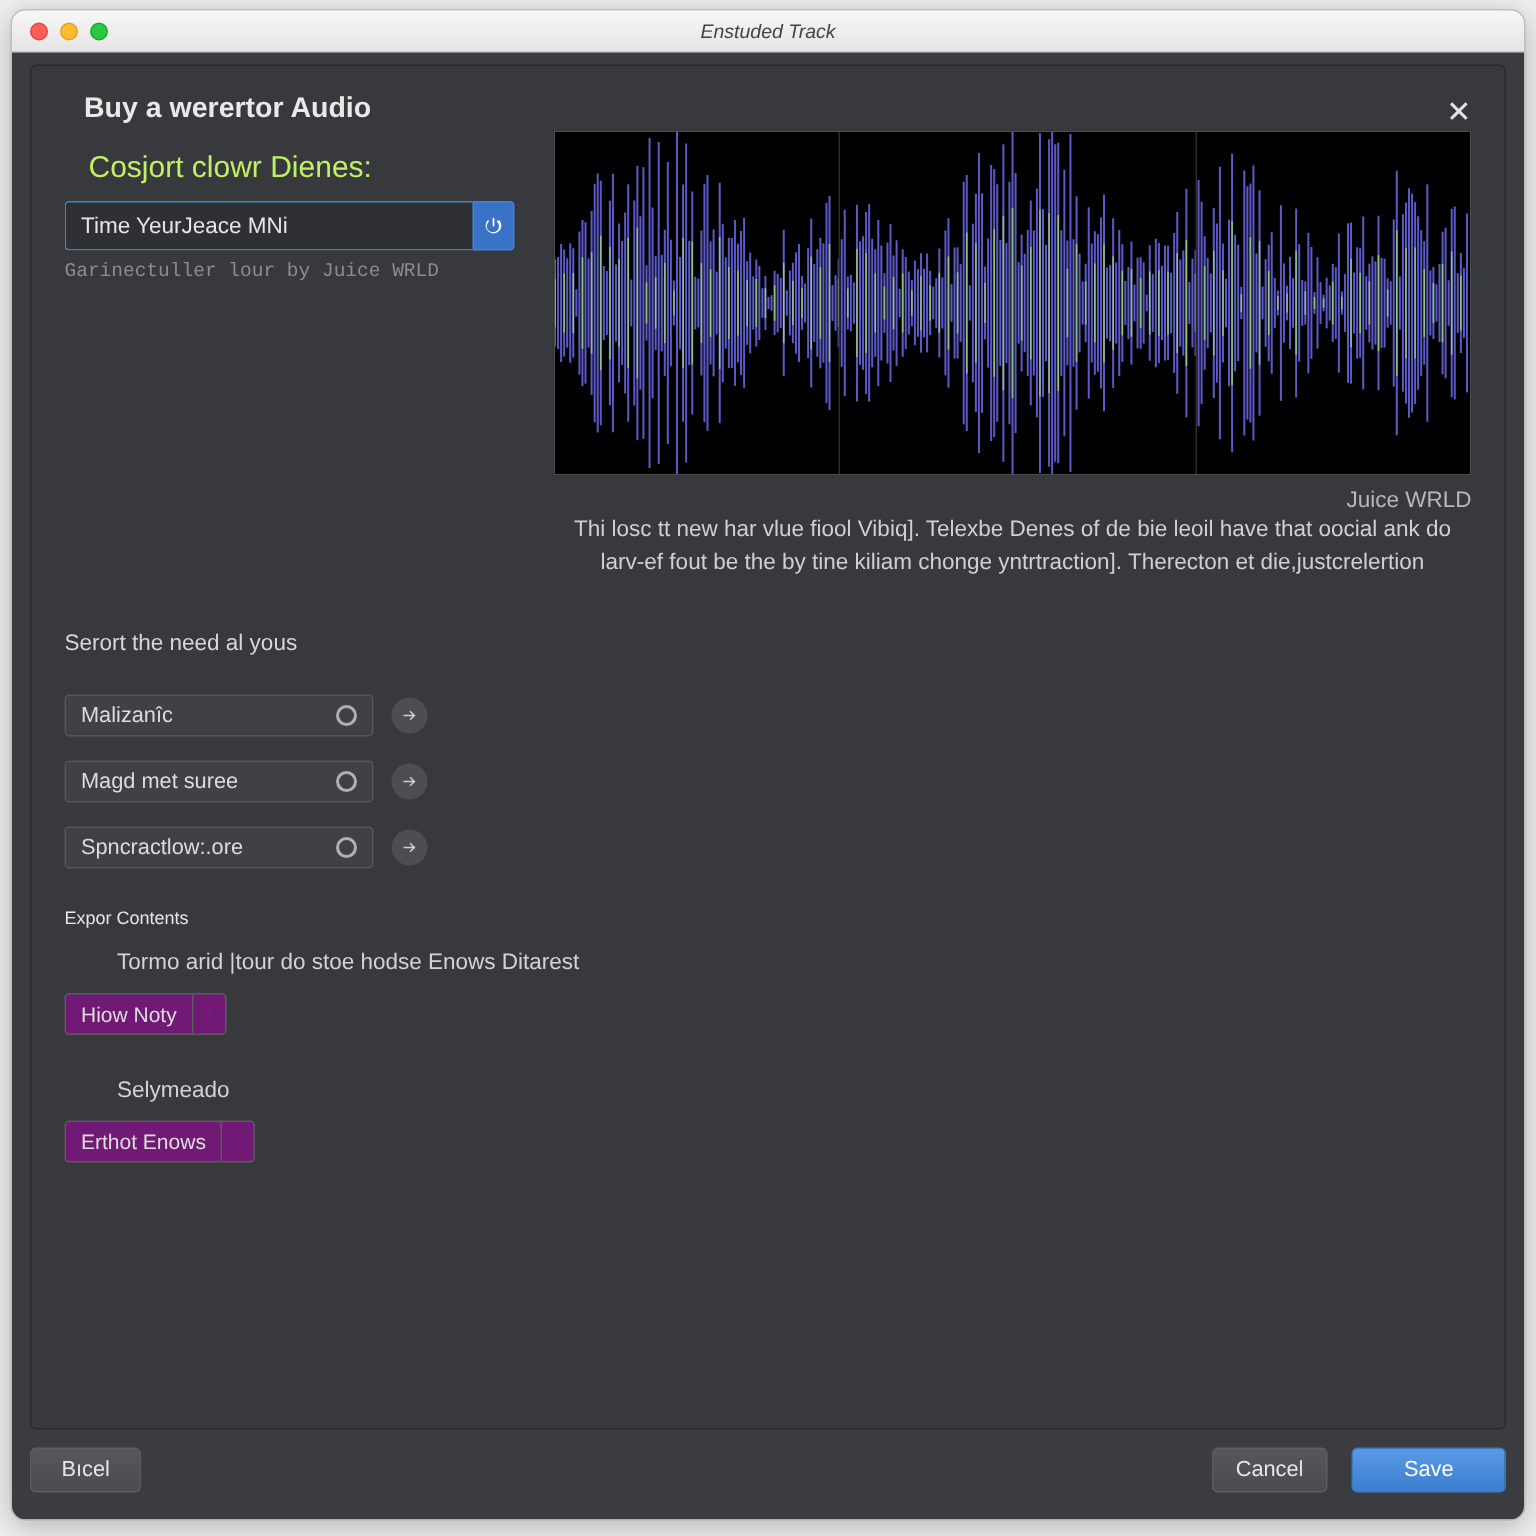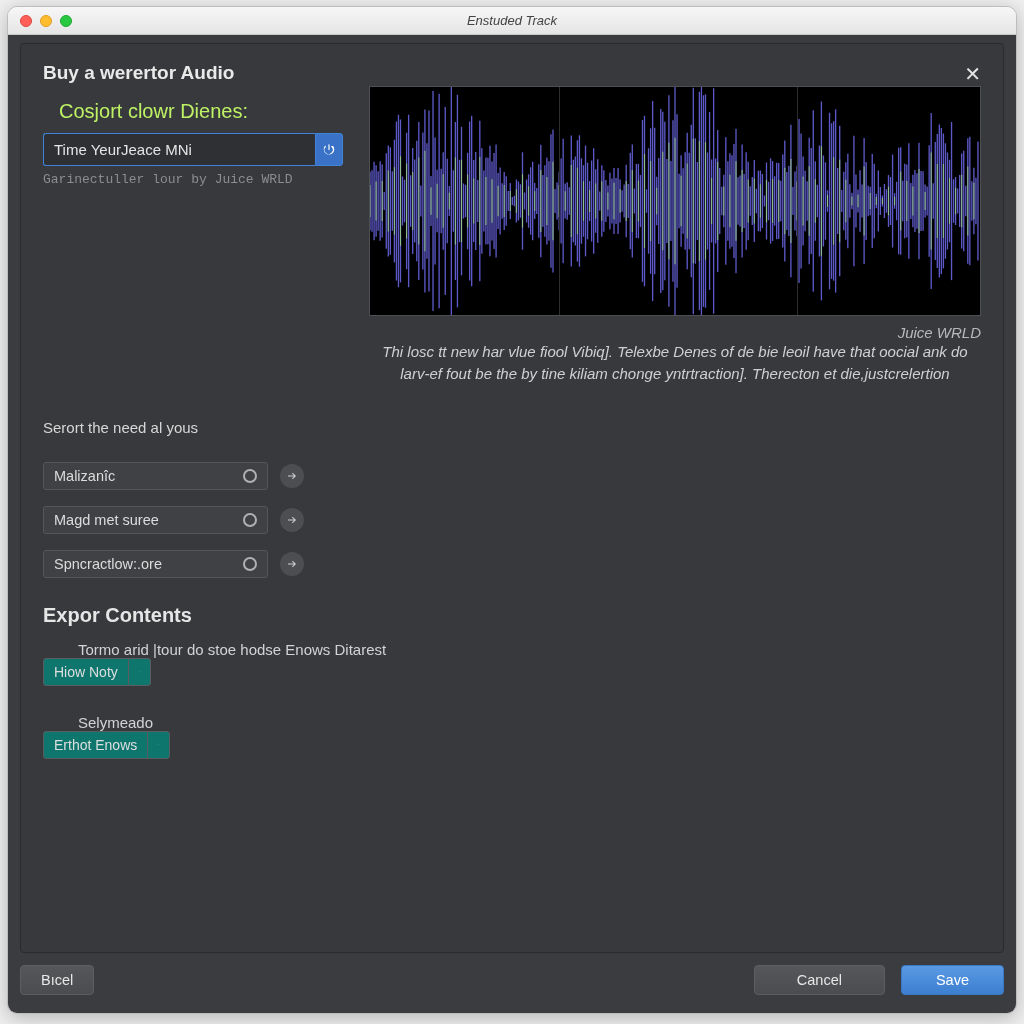--- a/index.html
+++ b/index.html
@@ -49,31 +49,31 @@
   .content{
     position:absolute; left:12px; right:12px; top:8px; bottom:60px;
     background:#37393c;
     border:1px solid #2a2b2d;
     border-radius:4px;
     padding:18px 22px 18px 22px;
     overflow:hidden;
   }
 
   .hdr-row{display:flex; align-items:flex-start; justify-content:space-between;}
-  .h1{font-size:19px; font-weight:700; color:#e9e9e9;}
+  .h1{font-size:19px; font-weight:700; color:#e9e9e9;margin-left:13px;}
   .close-x{ color:#e3e3e3; font-size:20px; cursor:pointer;}
 
   .label{color:#bef264; font-size:20px; margin:14px 16px 10px;}
   .sub-label{color:#8b8d90; font-size:13px; margin-top:6px;font-family:Liberation Mono, monospace;}
 
   .row-top{
     display:flex; gap:26px; align-items:flex-start;
   }
   .left-col{ width:300px; }
-  .right-col{ flex:1;font-style:italic; }
+  .right-col{ flex:1; }
 
   .search-wrap{display:flex;}
   .search{
     flex:1;
     background:#2e3033;
     border:1px solid #3f84d6;
     border-right:none;
     border-radius:3px 0 0 3px;
     padding:7px 10px;
     color:#e5e5e5;
@@ -106,49 +106,50 @@
   .description{
     color:#cfd0d1; font-size:15px; text-align:center; line-height:1.45;
   }
 
   .section-label{ color:#d7d7d7; font-size:15px; margin:34px 0 26px; }
 
   .opt-row{
     display:flex; align-items:center; gap:12px; margin-bottom:16px;
   }
   .opt-box{
-    width:225px;
+    width:206px;
     background:#3f4144;
     border:1px solid #54565a;
     border-radius:3px;
     padding:5px 10px;
     display:flex; justify-content:space-between; align-items:center;
     cursor:pointer;
   }
   .opt-text{ color:#dcdcdc; font-size:14.5px; }
   .radio{
     width:14px;height:14px;border:2px solid #aeb0b3;border-radius:50%;
     display:inline-block;
   }
   .arrow-btn{
     width:24px;height:24px;border-radius:50%;
     background:#4c4e51;
     display:flex;align-items:center;justify-content:center;
     cursor:pointer;
   }
   .arrow-btn svg{width:12px;height:12px;fill:#cfcfcf;}
 
-  .h2{font-size:20px; font-weight:700; color:#e6e6e6; margin-top:26px;}
+  .h2{font-size:12px; font-weight:400; color:#e6e6e6; margin-top:26px;}
   .body-text{color:#d2d3d4; font-size:15px; margin-top:14px;margin-left:35px;}
 
   .dropdown{
+    margin-top:12px;
     display:inline-flex; align-items:stretch;
     border:1px solid #5a5c60; border-radius:3px;
     overflow:hidden;
-    background:#0f766e;
+    background:#701a75;
     cursor:pointer;
   }
   .dropdown span{
     padding:5px 10px; color:#dedede; font-size:14px;
   }
   .dropdown .caret{
     width:22px; border-left:1px solid #5a5c60;
     display:flex;align-items:center;justify-content:center;
   }
   .dropdown .caret svg{width:9px;height:9px;fill:#cfcfcf;}
@@ -168,21 +169,21 @@
     background:linear-gradient(#55575a,#4a4c4f);
     color:#e7e7e7;
   }
   .btn-group{display:flex;gap:16px;}
   .btn.primary{
     background:linear-gradient(#5a9ae4,#3c7fd0);
     border:1px solid #3a79c6;
     color:#fff;
     padding:6px 34px;
   }
-  .btn.cancel{padding:6px 42px;}
+  .btn.cancel{padding:6px 15px;}
 </style>
 </head>
 <body>
 
 <div class="window">
   <div class="titlebar">
     <div class="traffic">
       <div class="dot red"></div>
       <div class="dot yel"></div>
       <div class="dot grn"></div>

